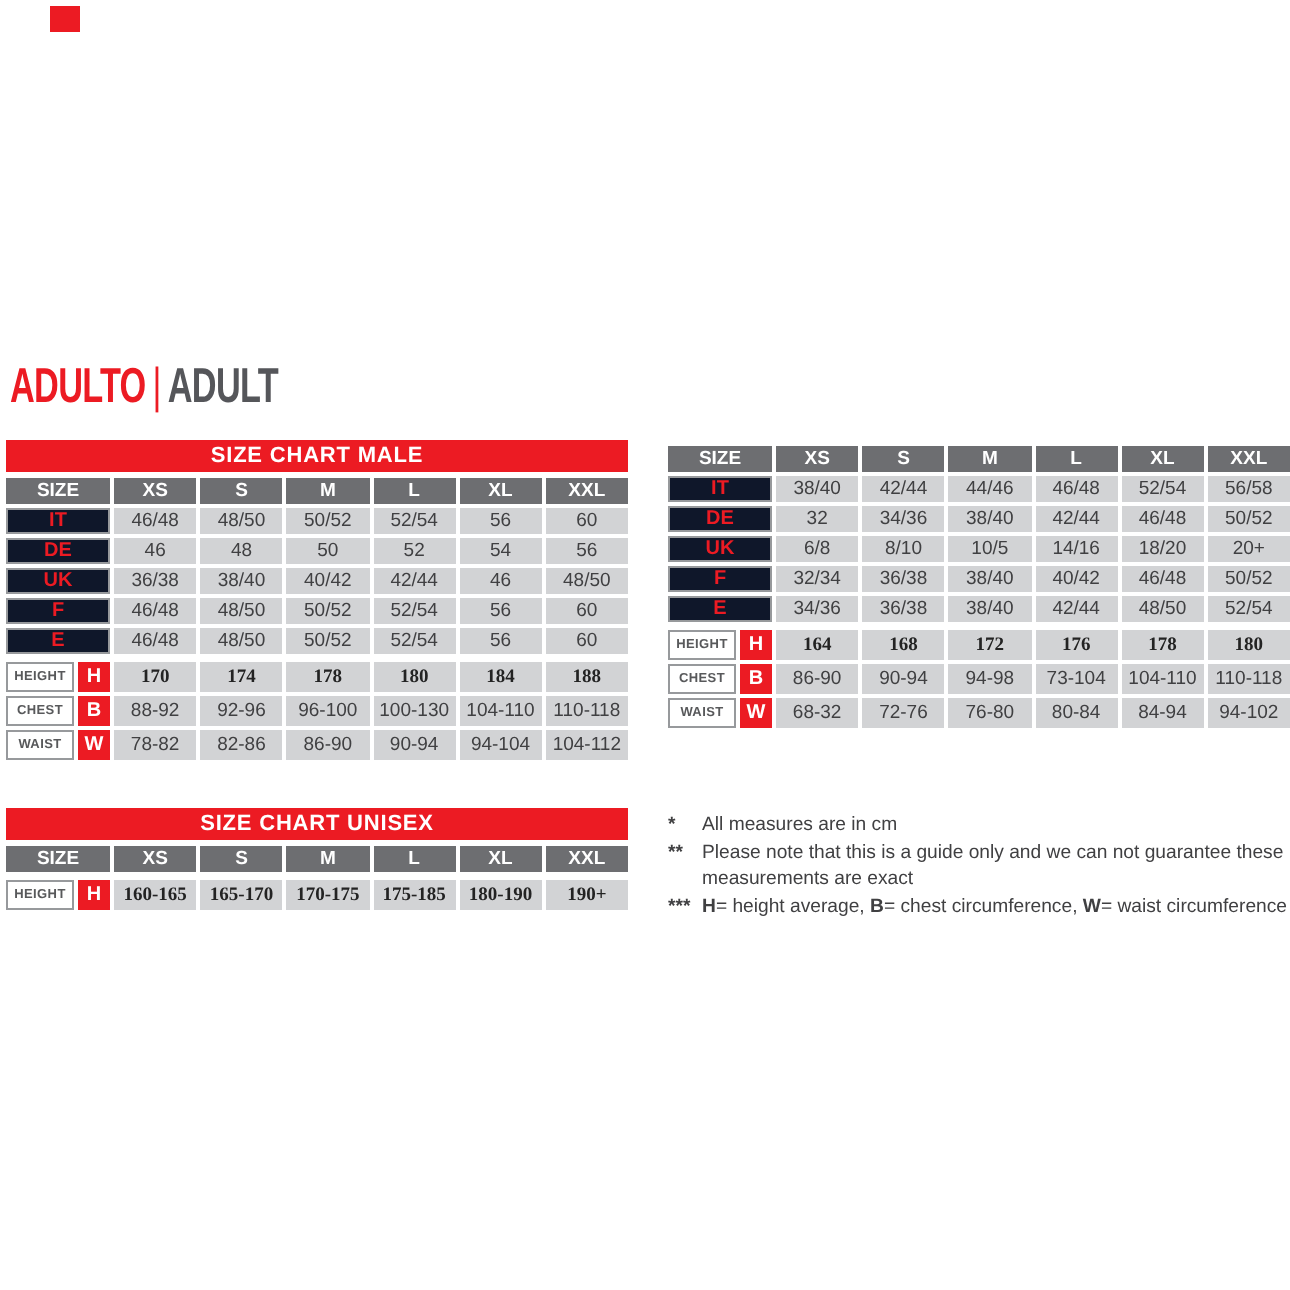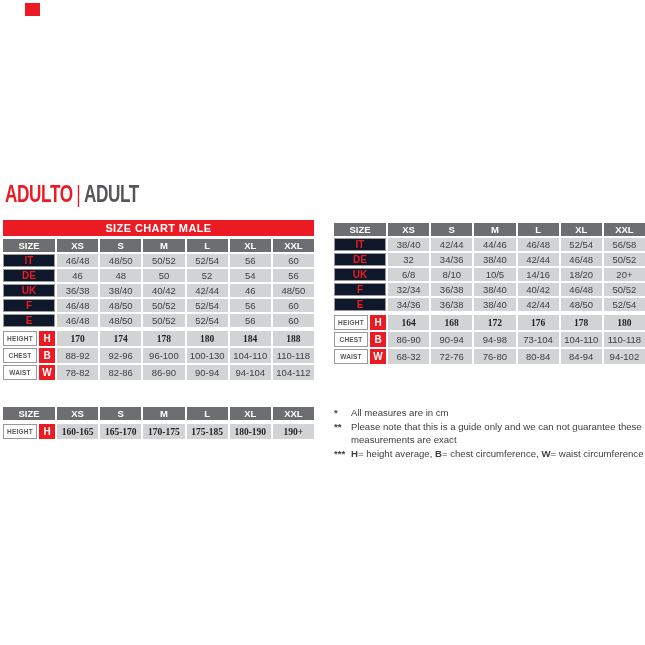--- a/index.html
+++ b/index.html
@@ -193,20 +193,21 @@
       <div class="cell mdc">68-32</div>
       <div class="cell mdc">72-76</div>
       <div class="cell mdc">76-80</div>
       <div class="cell mdc">80-84</div>
       <div class="cell mdc">84-94</div>
       <div class="cell mdc">94-102</div>
     </div>
 </div>
 
 <div class="size-table" id="tbl-unisex">
+  <div class="tbl-title">SIZE CHART UNISEX</div>
   <div class="grid">
       <div class="cell hc">SIZE</div>
       <div class="cell hc">XS</div>
       <div class="cell hc">S</div>
       <div class="cell hc">M</div>
       <div class="cell hc">L</div>
       <div class="cell hc">XL</div>
       <div class="cell hc">XXL</div>
     </div>
   <div class="mgrid">

